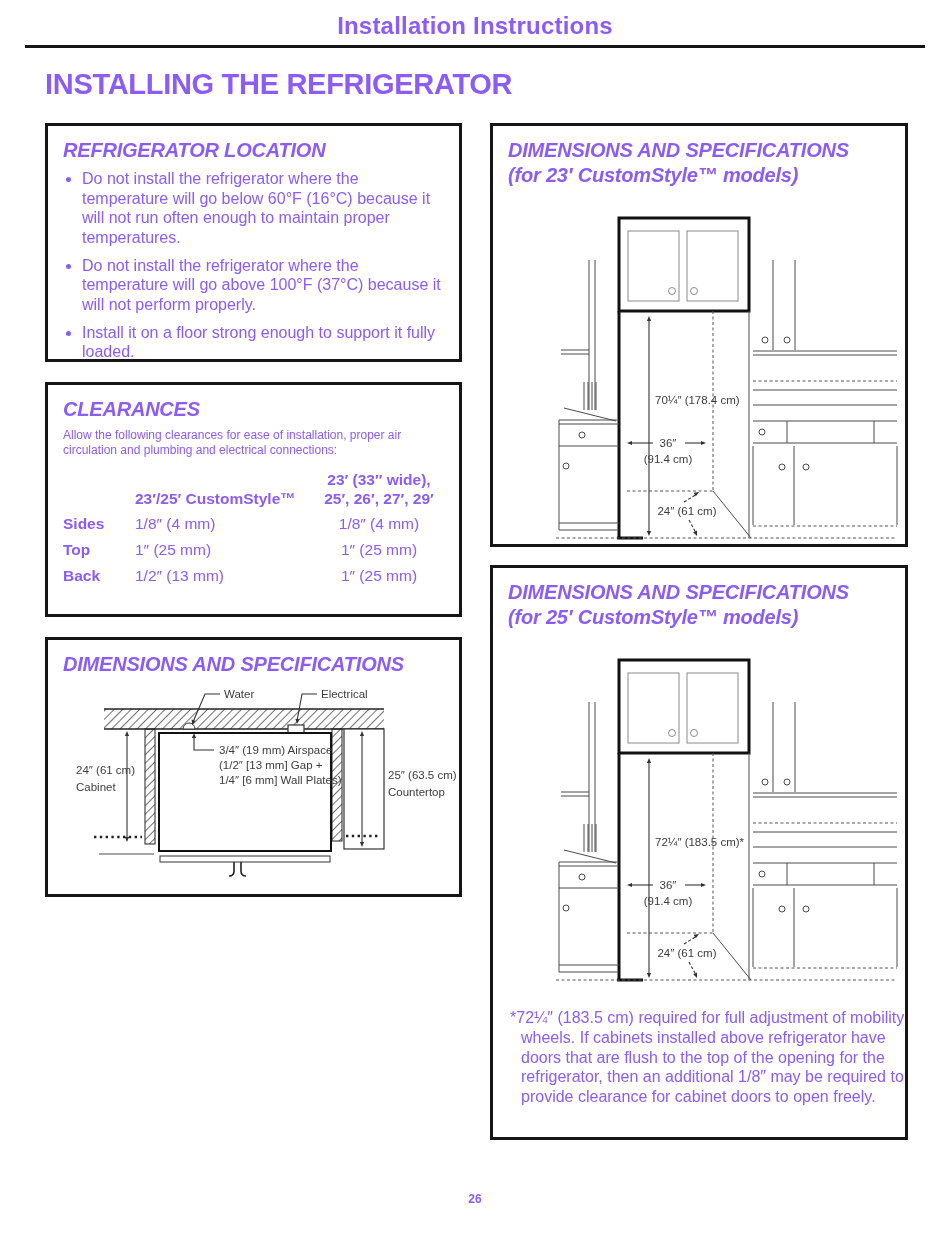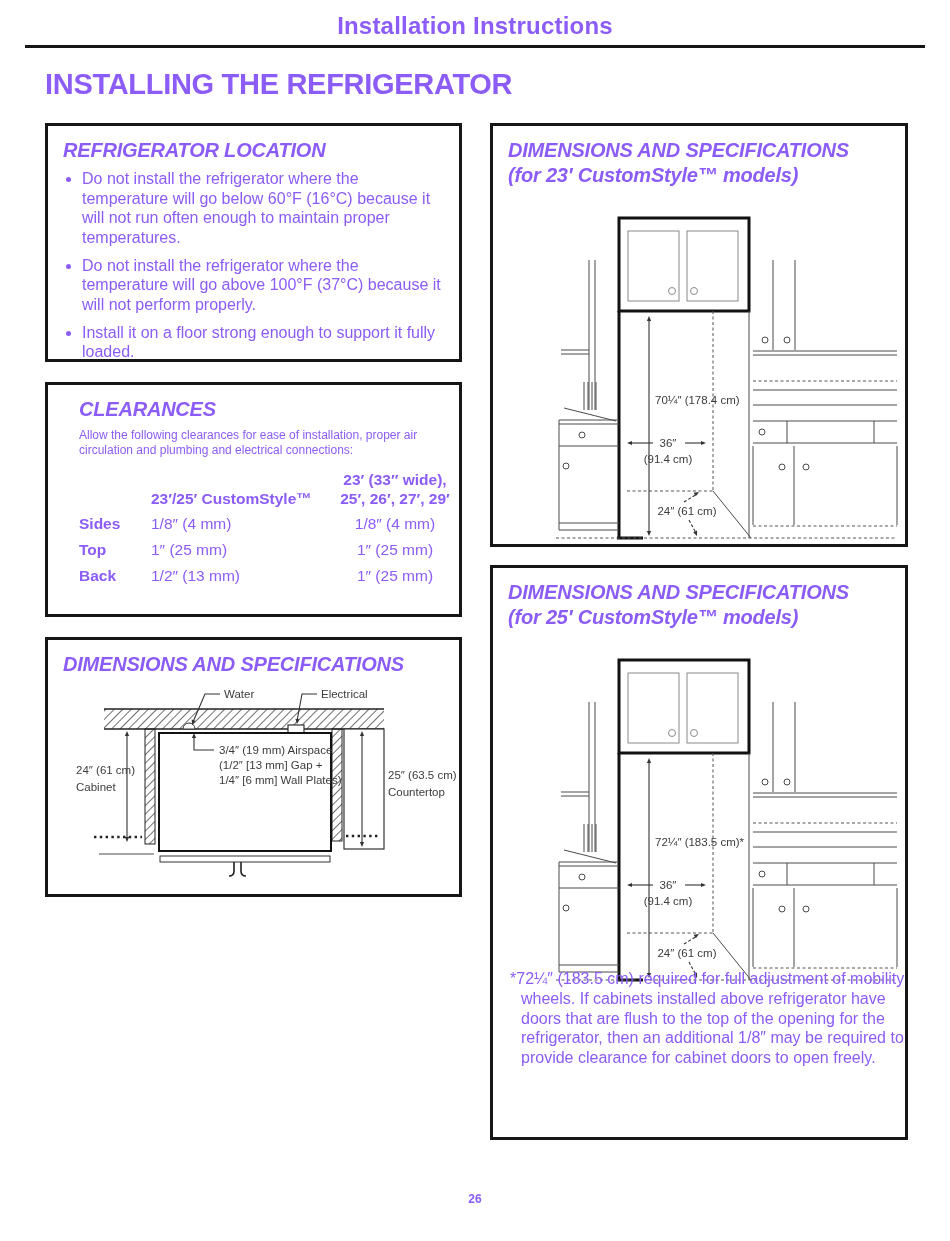--- a/index.html
+++ b/index.html
@@ -4,40 +4,40 @@
 <style>
   html,body{margin:0;padding:0;background:#e8e8e8;}
   .page{position:relative;width:950px;height:1241px;background:#fff;
         font-family:"Liberation Sans",sans-serif;color:#8b5cf6;overflow:hidden;}
   .doc-header{position:absolute;top:12px;left:0;width:100%;text-align:center;
         font-size:24px;font-weight:bold;letter-spacing:0.2px;}
   .header-rule{position:absolute;top:45px;left:25px;width:900px;height:3px;background:#161616;}
   .page-title{position:absolute;top:68px;left:45px;font-size:29px;font-weight:bold;letter-spacing:-0.3px;}
   .box{position:absolute;border:3px solid #161616;background:#fff;box-sizing:border-box;}
   #box-location{left:45px;top:123px;width:417px;height:239px;}
-  #box-clearances{left:45px;top:382px;width:417px;height:235px;padding-left:16px;}
+  #box-clearances{left:45px;top:382px;width:417px;height:235px;}
   #box-dims{left:45px;top:637px;width:417px;height:260px;}
   #box-23{left:490px;top:123px;width:418px;height:424px;}
   #box-25{left:490px;top:565px;width:418px;height:575px;}
   .box-title{font-size:20px;font-weight:bold;margin:12px 14px 6px 15px;line-height:1.25;letter-spacing:-0.2px;font-style:italic;}
   .box-title.two-line{margin-bottom:0;}
   ul.bullets{margin:4px 0 0 0;padding:0 10px 0 34px;}
   ul.bullets li{font-size:16px;line-height:1.23;margin-bottom:8px;}
   .intro{font-size:12px;line-height:1.25;margin:2px 14px 12px 15px;max-width:352px;}
   .ctable{margin:10px 10px 0 15px;font-size:15.5px;}
   .ctable .hrow,.ctable .drow{display:grid;grid-template-columns:72px 170px 148px;align-items:end;}
   .ctable .hrow{font-weight:bold;line-height:1.25;margin-bottom:6px;}
   .ctable .c2{}
   .ctable .c3{text-align:center;}
   .ctable .drow{margin-bottom:8px;}
   .ctable .rlabel{font-weight:bold;}
   .diagram{position:absolute;}
   #topview-svg{left:6px;top:44px;}
   .alcove{left:8px;top:70px;}
-  .footnote{position:absolute;top:401px;left:17px;width:384px;font-size:16px;line-height:1.24;
+  .footnote{position:absolute;top:440px;left:17px;width:384px;font-size:16px;line-height:1.24;
         padding-left:11px;text-indent:-11px;}
   .page-number{position:absolute;top:1192px;left:0;width:100%;text-align:center;
         font-size:12px;font-weight:bold;}
   
   svg text{font-family:"Liberation Sans",sans-serif;fill:#3c3c3c;font-size:11.5px;}
   svg .thin{stroke:#4a4a4a;stroke-width:1;fill:none;}
   svg .med{stroke:#222;stroke-width:1.6;fill:none;}
   svg .bold{stroke:#111;stroke-width:3;fill:none;}
   svg .gray{stroke:#8a8a8a;stroke-width:1;fill:none;}
   svg .dash{stroke:#555;stroke-width:1;fill:none;stroke-dasharray:3,2.5;}

